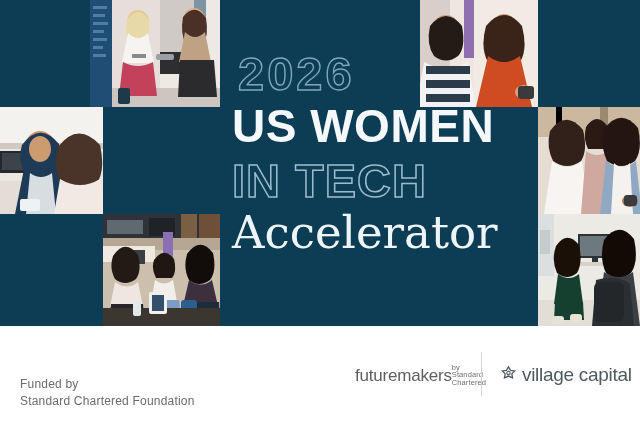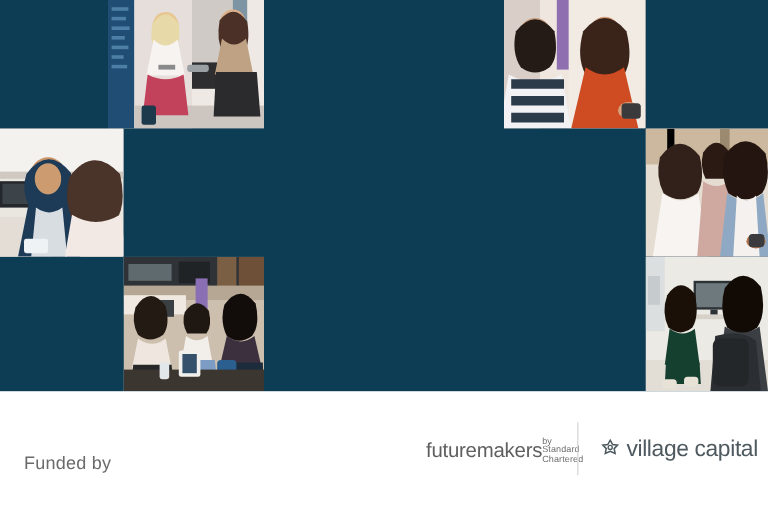--- a/index.html
+++ b/index.html
@@ -124,21 +124,21 @@
     position:absolute;
     left:0; top:326px;
     width:640px; height:99px;
     background:#ffffff;
   }
   .funded{
     position:absolute;
     left:20px;
     top:50px;
     color:#6b6b6b;
-    font-size:15px;
+    font-size:12px;
     line-height:1.45;
     letter-spacing:.2px;
     font-weight:400;
   }
   .funded .fl{ display:block; }
 
   .logos{
     position:absolute;
     left:355px;
     top:26px;
@@ -348,27 +348,34 @@
           <rect x="32" y="100" width="12" height="8" rx="3" fill="#e8e2d6"></rect>
           <ellipse cx="80" cy="30" rx="12" ry="13" fill="#5e3b23"></ellipse>
           <path d="M66 26 q15 -20 30 -1 q5 22 -3 34 q-13 10 -25 0 q-7 -15 -2 -33z" fill="#120b05"></path>
           <path d="M66 58 q15 10 29 0 l7 54 l-43 0z" fill="#3b3f44"></path>
           <path d="M58 66 q22 -6 34 4 l4 42 l-42 0z" fill="#2b2f33"></path>
           <rect x="56" y="68" width="30" height="40" rx="6" fill="#242729"></rect>
         </svg>
       </div>
     </div>
 
+    <div class="headline">
+      <span class="ln ln-year">2026</span>
+      <span class="ln ln-main">US WOMEN</span>
+      <span class="ln ln-outline">IN TECH</span>
+      <span class="ln ln-script">Accelerator</span>
+    </div>
 
   </div>
 
   <div class="footer">
 
     <div class="funded">
       <span class="fl">Funded by</span>
+      <span class="fl">Standard Chartered Foundation</span>
     </div>
 
     <div class="logos">
 
       <div class="logo-fm">
         <svg class="fm-mark" viewBox="0 0 34 26">
           <path d="M2 1 L9 1 L17 11 L13.5 16 Z" fill="#3cb54a"></path>
           <path d="M2 13 L9 13 L17 23 L13.5 26 L13.5 20 Z" fill="#3cb54a"></path>
           <path d="M9 25 L16.5 14.5 L20.5 14.5 L13.5 26 Z" fill="#3cb54a"></path>
           <path d="M32 1 L25 1 L15 14 L19 19 Z" fill="#0f74c8"></path>

